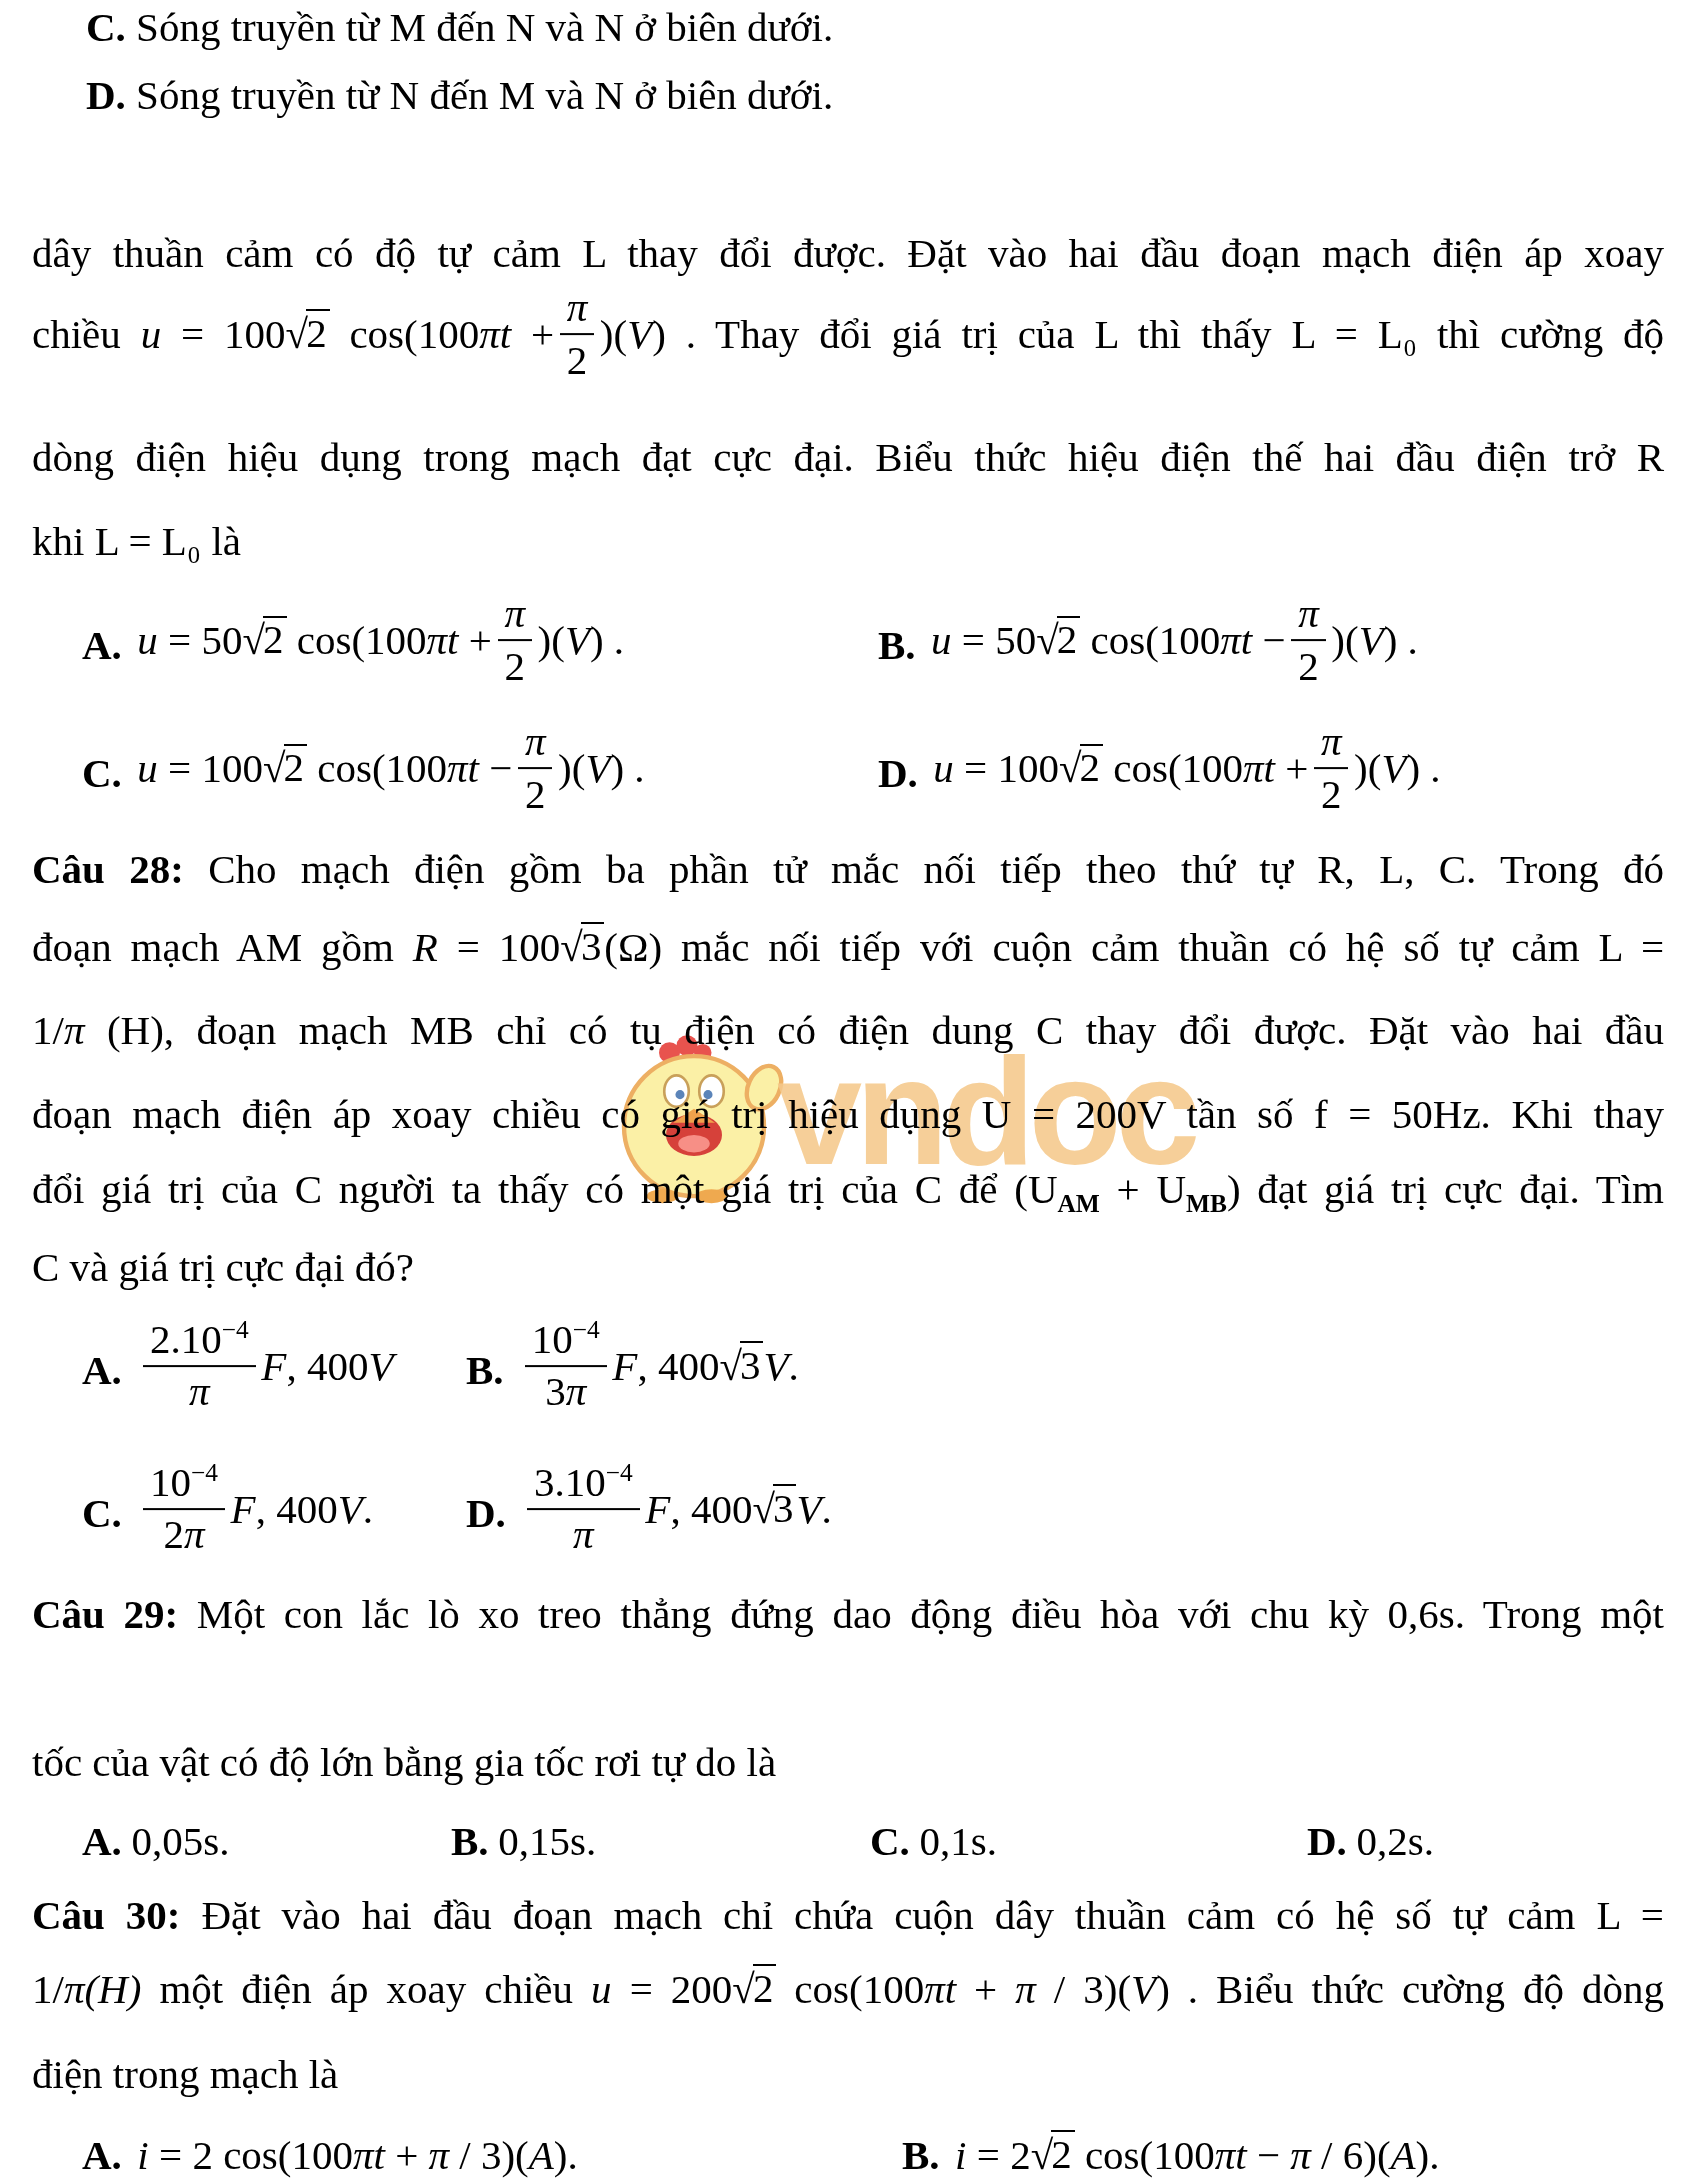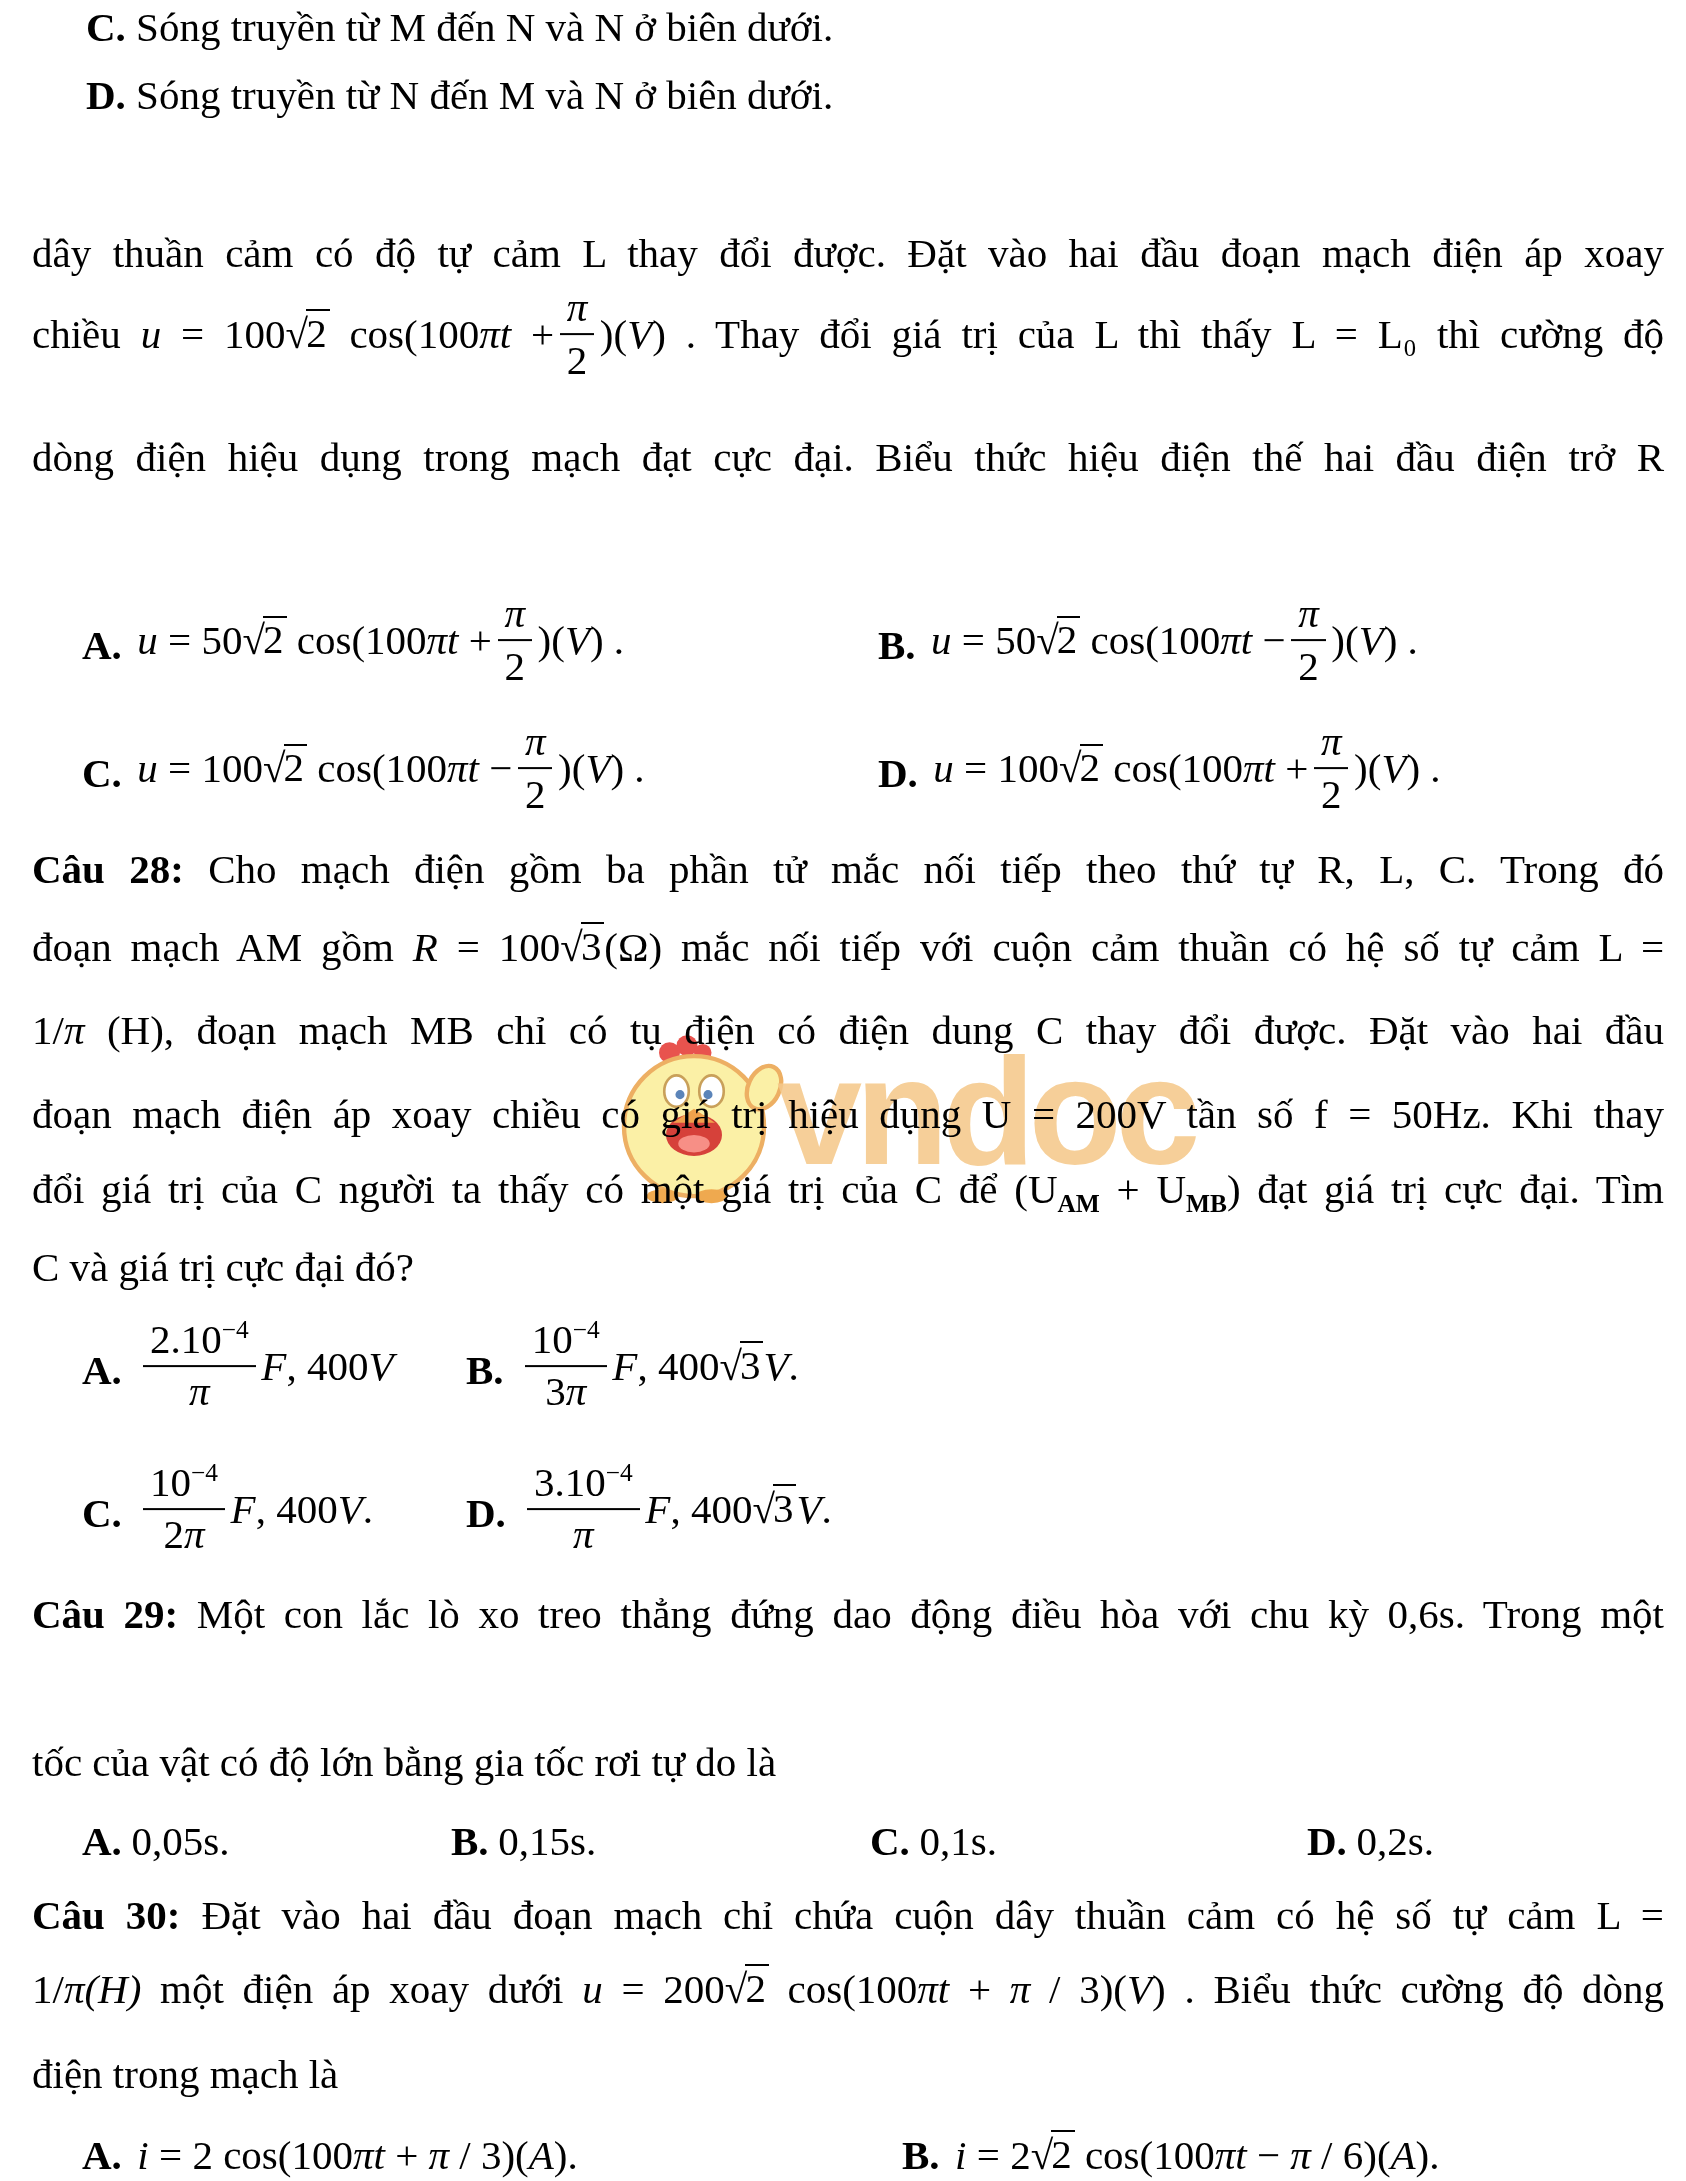--- a/index.html
+++ b/index.html
@@ -68,20 +68,23 @@
     <span>chiều</span>
     <span class="fx"><span class="i">u</span>
       <span>= 100</span><span class="sqrt"><span class="rsym">√</span><span class="rad">2</span></span>
       <span>cos(100</span><span class="i">πt</span>
       <span>+</span><span class="frac"><span class="num i">π</span><span class="den">2</span></span><span>)(</span><span class="i">V</span><span>) .</span></span>
     <span>Thay đổi giá trị của L thì thấy L = L₀ thì cường độ</span>
   </div>
   <div class="line just" style="top:432px">
     <span>dòng điện hiệu dụng trong mạch đạt cực đại. Biểu thức hiệu điện thế hai đầu điện trở R</span>
   </div>
+  <div class="line" style="top:516px">
+    <span>khi L = L₀ là</span>
+  </div>
 
   <div class="opt" style="left:82px;top:582px;height:126px">
     <span class="lab">A.</span>
     <span class="fx"><span class="i">u</span>
       <span>= 50</span><span class="sqrt"><span class="rsym">√</span><span class="rad">2</span></span>
       <span>cos(100</span><span class="i">πt</span>
       <span>+</span><span class="frac"><span class="num i">π</span><span class="den">2</span></span><span>)(</span><span class="i">V</span><span>) .</span></span>
   </div>
   <div class="opt" style="left:878px;top:582px;height:126px">
     <span class="lab">B.</span>
@@ -171,21 +174,21 @@
     <span class="lab" style="margin-right:9.7px">D.</span>
     <span>0,2s.</span>
   </div>
 
   <div class="line just" style="top:1890px">
     <span class="b">Câu 30:</span>
     <span>Đặt vào hai đầu đoạn mạch chỉ chứa cuộn dây thuần cảm có hệ số tự cảm L =</span>
   </div>
   <div class="line just" style="top:1964px">
     <span>1/</span><span class="i">π(H)</span>
-    <span>một điện áp xoay dưới</span>
+    <span>một điện áp xoay chiều</span>
     <span class="fx"><span class="i">u</span>
       <span>= 200</span><span class="sqrt"><span class="rsym">√</span><span class="rad">2</span></span>
       <span>cos(100</span><span class="i">πt</span>
       <span>+</span>
       <span class="i">π</span>
       <span>/ 3</span><span>)(</span><span class="i">V</span><span>) .</span></span>
     <span>Biểu thức cường độ dòng</span>
   </div>
   <div class="line" style="top:2049px">
     <span>điện trong mạch là</span>

